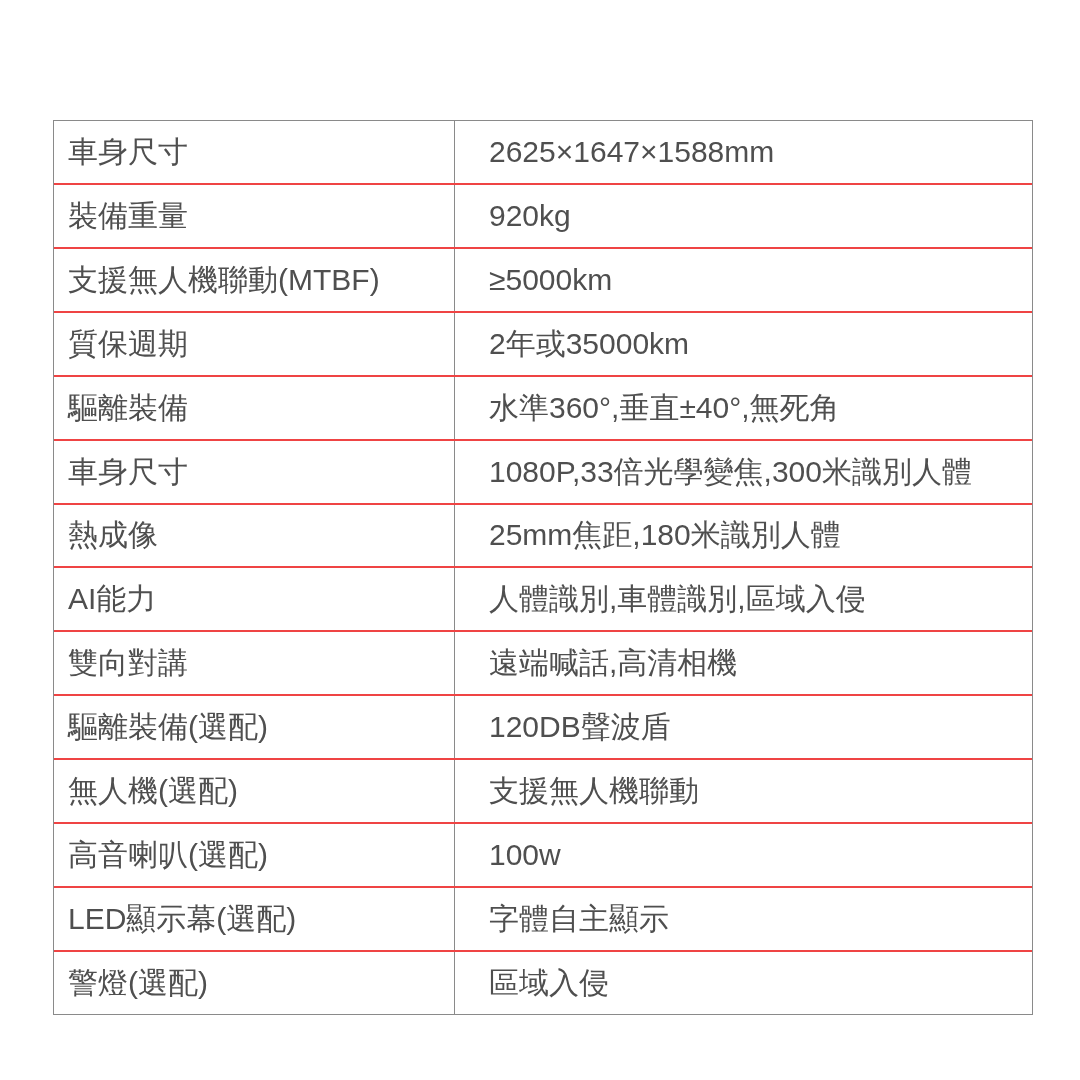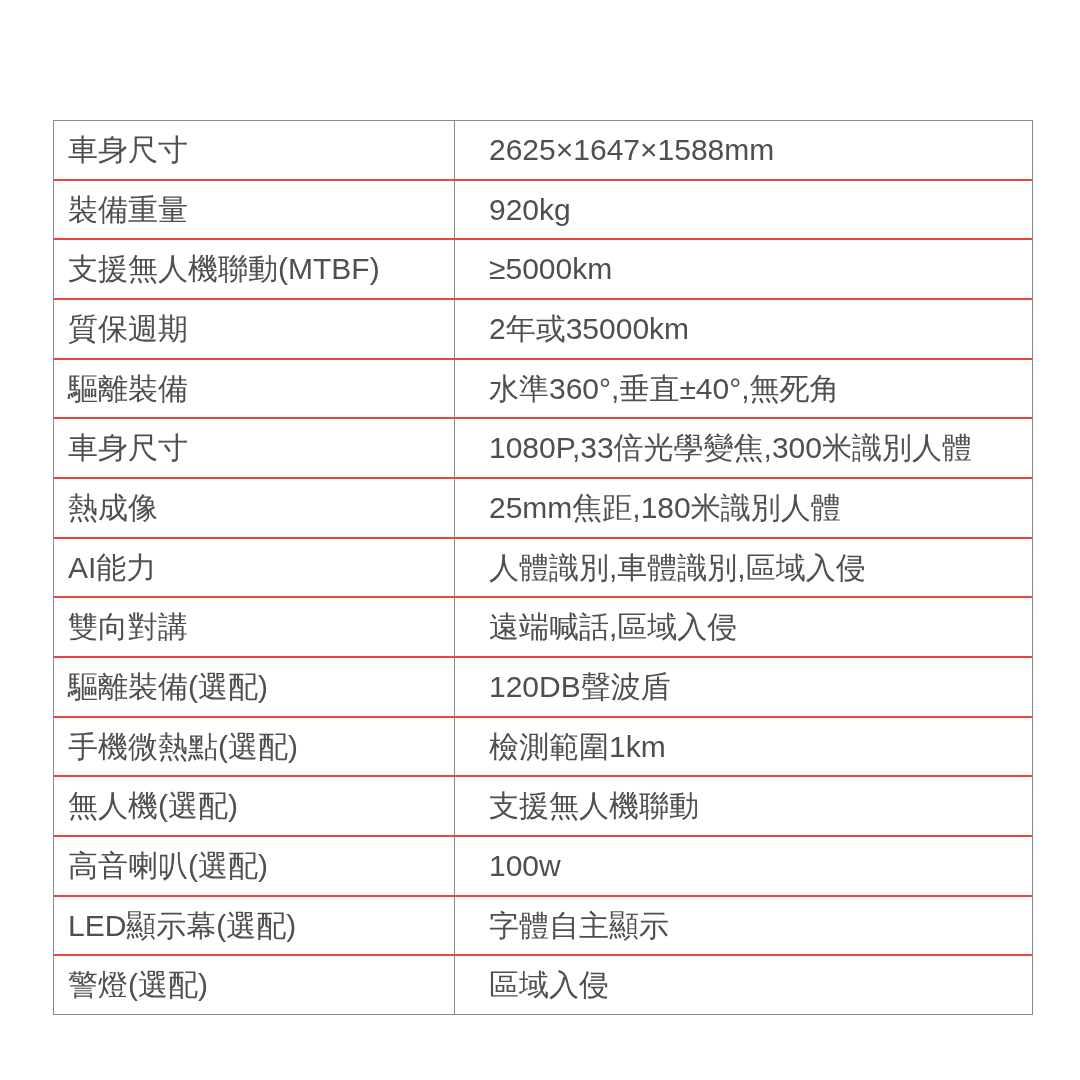--- a/index.html
+++ b/index.html
@@ -89,29 +89,25 @@
     <div class="tr">
       <div class="td label">熱成像</div>
       <div class="td value">25mm焦距,180米識別人體</div>
     </div>
     <div class="tr">
       <div class="td label">AI能力</div>
       <div class="td value">人體識別,車體識別,區域入侵</div>
     </div>
     <div class="tr">
       <div class="td label">雙向對講</div>
-      <div class="td value">遠端喊話,區域入侵</div>
+      <div class="td value">遠端喊話,高清相機</div>
     </div>
     <div class="tr">
       <div class="td label">驅離裝備(選配)</div>
       <div class="td value">120DB聲波盾</div>
-    </div>
-    <div class="tr">
-      <div class="td label">手機微熱點(選配)</div>
-      <div class="td value">檢測範圍1km</div>
     </div>
     <div class="tr">
       <div class="td label">無人機(選配)</div>
       <div class="td value">支援無人機聯動</div>
     </div>
     <div class="tr">
       <div class="td label">高音喇叭(選配)</div>
       <div class="td value">100w</div>
     </div>
     <div class="tr">

